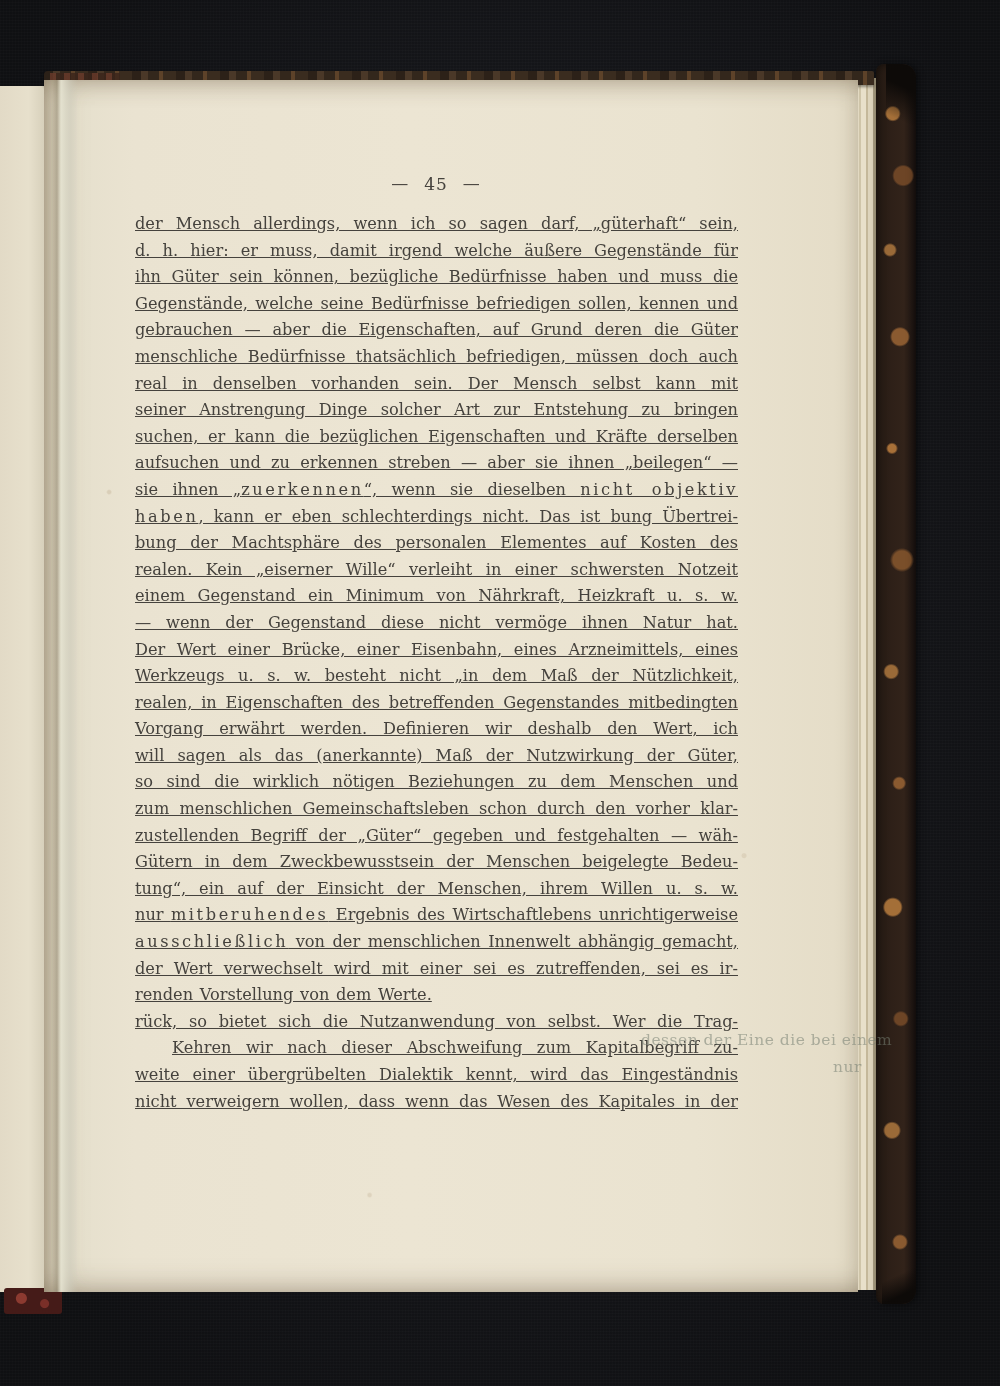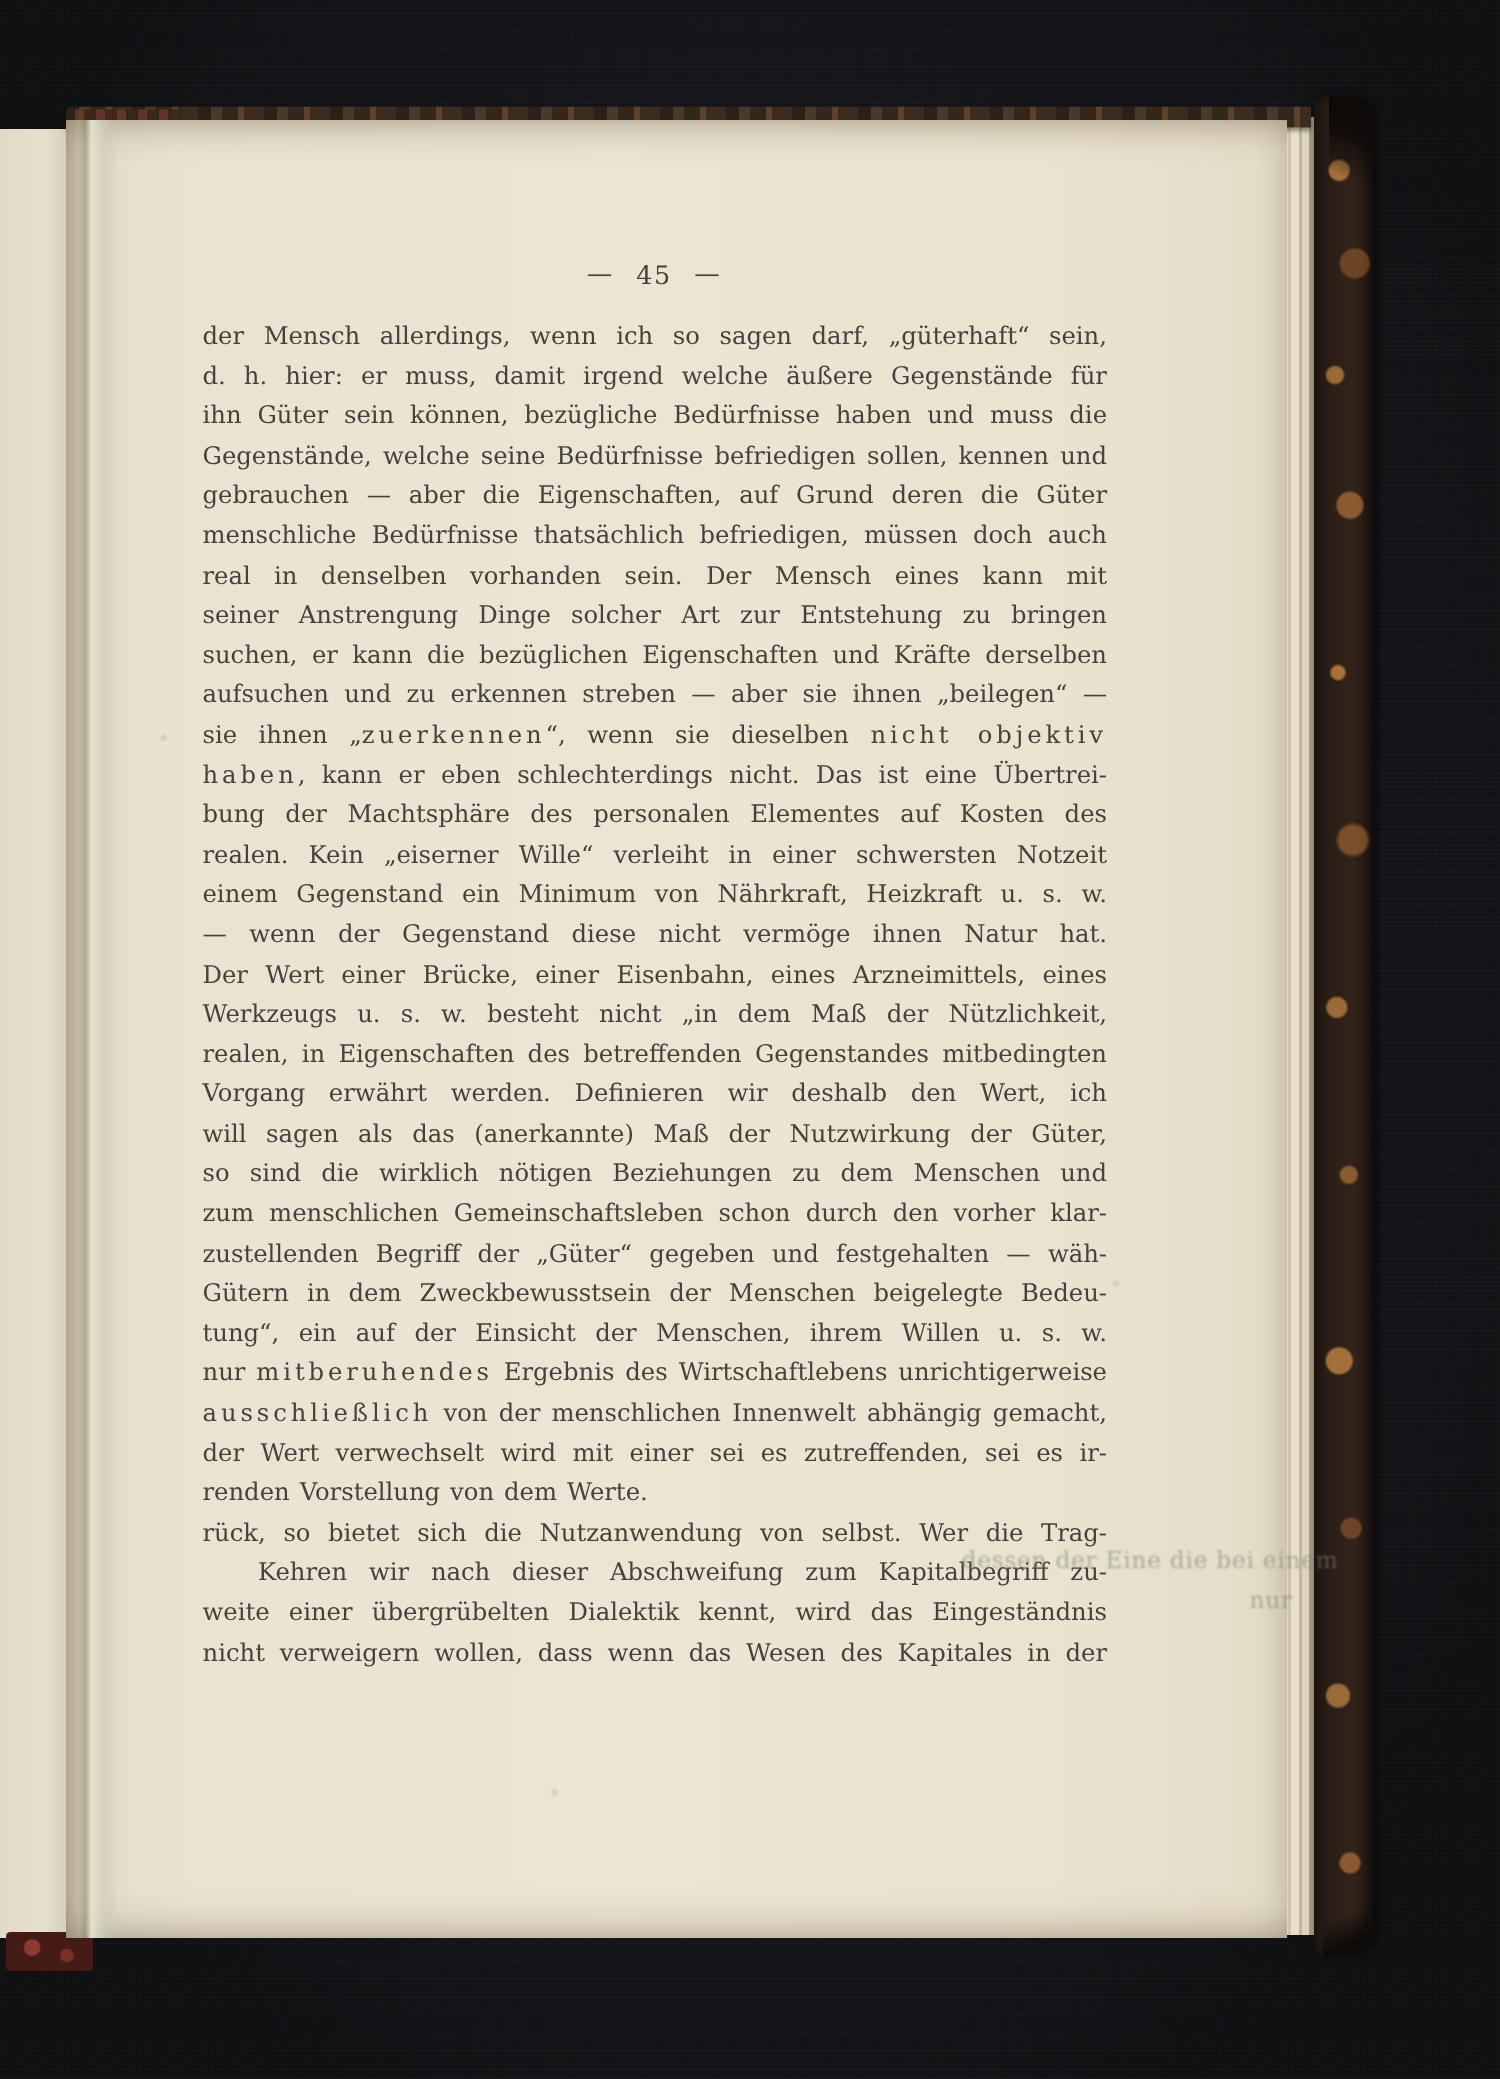--- a/index.html
+++ b/index.html
@@ -102,20 +102,21 @@
     position:absolute;left:91px;top:94px;width:602px;height:24px;
     text-align:center;font-size:17px;color:var(--ink);letter-spacing:1px;
   }
   .running-head .dash{margin:0 15px;position:relative;top:-1px;}
 
   .text-block{position:absolute;left:91px;top:131px;width:603px;color:var(--ink);}
   .text-line{
     height:26.6px;line-height:26.6px;font-size:16.2px;
     text-align:justify;text-align-last:justify;word-spacing:1.5px;
     white-space:nowrap;
+    text-decoration:underline;
   }
   .text-line.noj{text-align-last:left;}
   .text-line.ind{padding-left:37px;}
   .sperr{letter-spacing:2.6px;}
 
   .ghost{
     position:absolute;color:rgba(118,128,114,0.55);font-size:15.5px;
     filter:blur(0.7px);letter-spacing:0.5px;white-space:nowrap;
   }
 </style>
@@ -136,26 +137,26 @@
       <span class="dash">—</span><span>45</span><span class="dash">—</span>
     </div>
 
     <div class="text-block" id="text-block">
         <div class="text-line"><span>der Mensch allerdings, wenn ich so sagen darf, „güterhaft“ sein,</span></div>
         <div class="text-line"><span>d. h. hier: er muss, damit irgend welche äußere Gegenstände für</span></div>
         <div class="text-line"><span>ihn Güter sein können, bezügliche Bedürfnisse haben und muss die</span></div>
         <div class="text-line"><span>Gegenstände, welche seine Bedürfnisse befriedigen sollen, kennen und</span></div>
         <div class="text-line"><span>gebrauchen — aber die Eigenschaften, auf Grund deren die Güter</span></div>
         <div class="text-line"><span>menschliche Bedürfnisse thatsächlich befriedigen, müssen doch auch</span></div>
-        <div class="text-line"><span>real in denselben vorhanden sein. Der Mensch eines kann mit</span></div>
+        <div class="text-line"><span>real in denselben vorhanden sein. Der Mensch selbst kann mit</span></div>
         <div class="text-line"><span>seiner Anstrengung Dinge solcher Art zur Entstehung zu bringen</span></div>
         <div class="text-line"><span>suchen, er kann die bezüglichen Eigenschaften und Kräfte derselben</span></div>
         <div class="text-line"><span>aufsuchen und zu erkennen streben — aber sie ihnen „beilegen“ —</span></div>
         <div class="text-line"><span>sie ihnen „</span><span class="sperr">zuerkennen</span><span>“, wenn sie dieselben </span><span class="sperr">nicht objektiv</span></div>
-        <div class="text-line"><span class="sperr">haben</span><span>, kann er eben schlechterdings nicht. Das ist eine Übertrei-</span></div>
+        <div class="text-line"><span class="sperr">haben</span><span>, kann er eben schlechterdings nicht. Das ist bung Übertrei-</span></div>
         <div class="text-line"><span>bung der Machtsphäre des personalen Elementes auf Kosten des</span></div>
         <div class="text-line"><span>realen. Kein „eiserner Wille“ verleiht in einer schwersten Notzeit</span></div>
         <div class="text-line"><span>einem Gegenstand ein Minimum von Nährkraft, Heizkraft u. s. w.</span></div>
         <div class="text-line"><span>— wenn der Gegenstand diese nicht vermöge ihnen Natur hat.</span></div>
         <div class="text-line"><span>Der Wert einer Brücke, einer Eisenbahn, eines Arzneimittels, eines</span></div>
         <div class="text-line"><span>Werkzeugs u. s. w. besteht nicht „in dem Maß der Nützlichkeit,</span></div>
         <div class="text-line"><span>realen, in Eigenschaften des betreffenden Gegenstandes mitbedingten</span></div>
         <div class="text-line"><span>Vorgang erwährt werden. Definieren wir deshalb den Wert, ich</span></div>
         <div class="text-line"><span>will sagen als das (anerkannte) Maß der Nutzwirkung der Güter,</span></div>
         <div class="text-line"><span>so sind die wirklich nötigen Beziehungen zu dem Menschen und</span></div>

